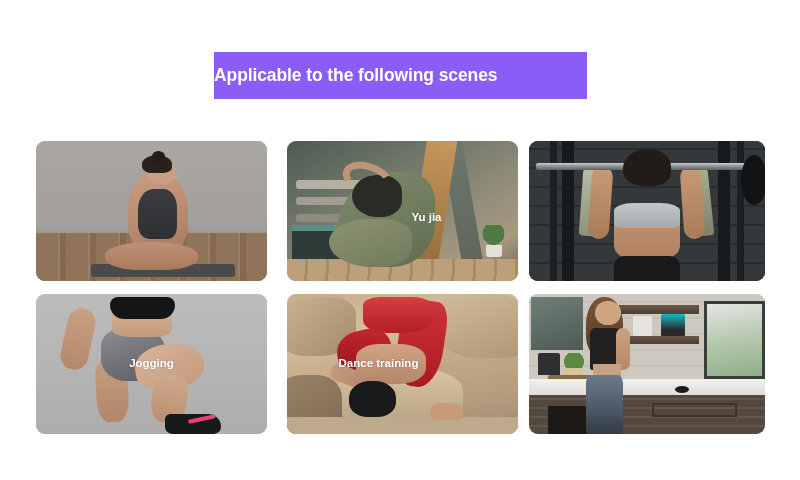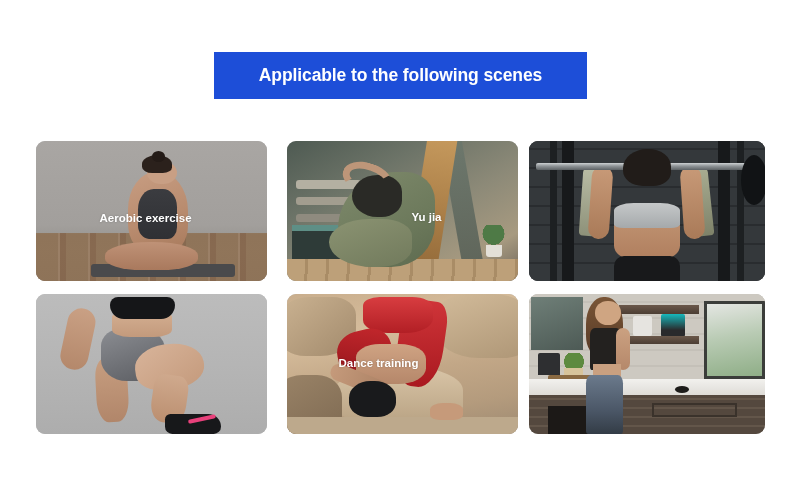--- a/index.html
+++ b/index.html
@@ -9,22 +9,22 @@
     font-family:"Liberation Sans", sans-serif;
     position:relative;
     overflow:hidden;
   }
 
   
   #banner {
     position:absolute;
     left:214px; top:52px;
     width:373px; height:47px;
-    background:#1d4ed8;
-    display:flex; align-items:center; justify-content:center;
+    background:#8b5cf6;
+    display:flex; align-items:center; justify-content:flex-start;
   }
   #banner-title {
     color:#ffffff;
     font-size:17.5px;
     font-weight:700;
     letter-spacing:-0.1px;
     white-space:nowrap;
   }
 
   
@@ -240,21 +240,20 @@
       <div class="floor"></div>
         <div class="mat"></div>
       <div class="body"></div>
         <div class="legs"></div>
         <div class="torso"></div>
       <div class="head"></div>
         <div class="hair"></div>
         <div class="bun"></div>
     </div>
   </div>
-  <div class="card-label" style="left:58px; top:212px; width:175px;">Aerobic exercise</div>
 
   <div class="scene-card c1">
     <div class="card-photo ph-yoga">
       <div class="beam2"></div>
         <div class="beam"></div>
       <div class="shelf"></div>
         <div class="shelf2"></div>
         <div class="shelf3"></div>
       <div class="cab"></div>
         <div class="cabt"></div>
@@ -294,20 +293,21 @@
       <div class="backleg"></div>
       <div class="hips"></div>
         <div class="thigh"></div>
         <div class="shin"></div>
       <div class="abs"></div>
         <div class="bra"></div>
       <div class="shoe"></div>
         <div class="lace"></div>
     </div>
   </div>
+  <div class="card-label" style="left:36px; top:357px; width:231px;">Jogging</div>
 
   <div class="scene-card c4">
     <div class="card-photo ph-dance">
       <div class="rock1"></div>
         <div class="rock2"></div>
         <div class="rock3"></div>
         <div class="rock4"></div>
       <div class="sand"></div>
       <div class="legR"></div>
         <div class="hip"></div>

